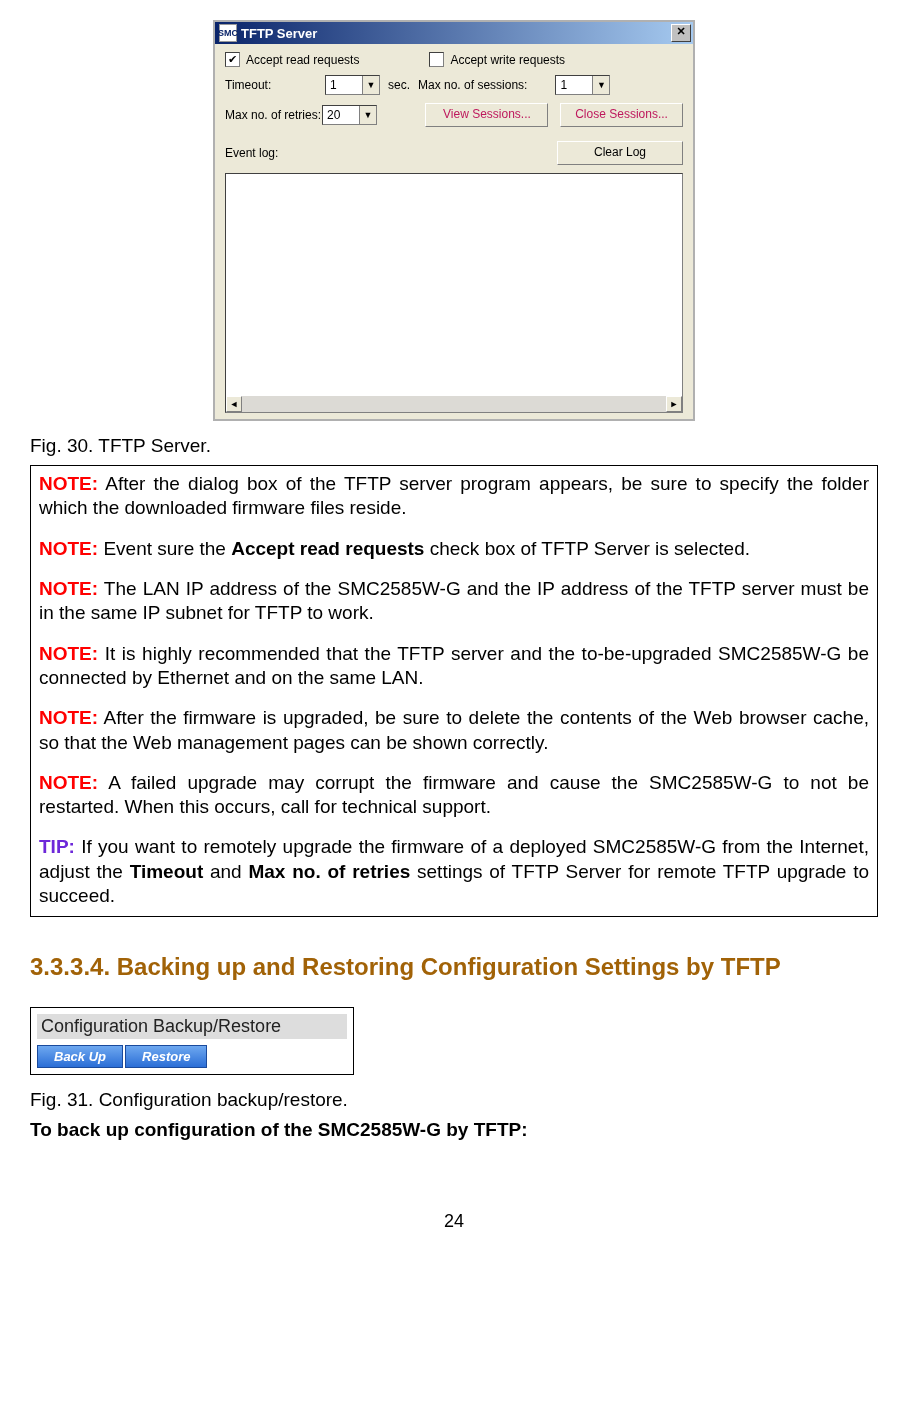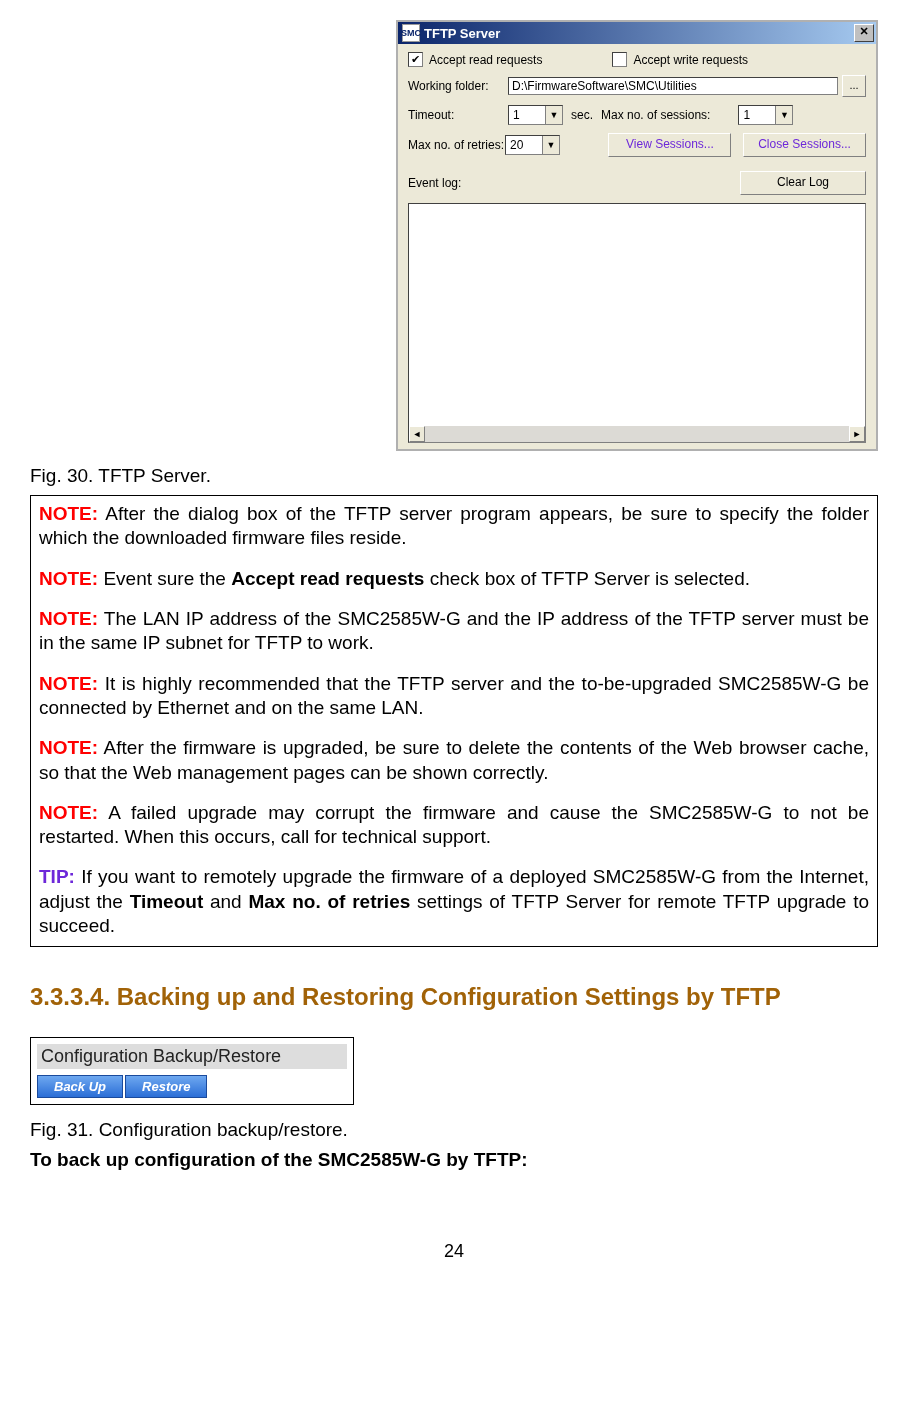--- a/index.html
+++ b/index.html
@@ -7,21 +7,21 @@
     padding: 0;
     font-family: Arial, sans-serif;
     background: white;
     width: 908px;
   }
   .page {
     padding: 20px 30px 30px 30px;
   }
   .dialog-wrap {
     display: flex;
-    justify-content: flex-end;
+    justify-content: center;
     margin-bottom: 10px;
   }
   .dialog {
     width: 478px;
     border: 2px solid #b0b0b0;
     background: #ece9d8;
     font-family: Tahoma, sans-serif;
     font-size: 12px;
   }
   .titlebar {
@@ -119,21 +119,21 @@
     background: #ece9d8;
     border: 1px solid #fff;
     border-right-color: #808080;
     border-bottom-color: #808080;
     height: 22px;
     padding: 0 12px;
     font-size: 12px;
     line-height: 20px;
     text-align: center;
   }
-  .wbtn.disabled { color: #6d28d9; }
+  .wbtn.disabled { color: #be185d; }
   .chkbox {
     width: 13px;
     height: 13px;
     border: 1px solid #808080;
     border-top-color: #404040;
     border-left-color: #404040;
     background: white;
     margin-right: 6px;
     display: inline-flex;
     align-items: center;
@@ -252,25 +252,20 @@
       </div>
       <div class="dlg-body">
         <div class="row">
           <span class="chkbox">✔</span>
           <span>Accept read requests</span>
           <span style="width:70px"></span>
           <span class="chkbox"></span>
           <span>Accept write requests</span>
         </div>
         <div class="row">
-          <span class="label">Working folder:</span>
-          <span class="winput folder">D:\FirmwareSoftware\SMC\Utilities</span>
-          <span class="browse-btn">...</span>
-        </div>
-        <div class="row">
           <span class="label">Timeout:</span>
           <span class="wselect">
             <span class="val">1</span>
             <span class="arrow">▼</span>
           </span>
           <span style="margin:0 8px">sec.</span>
           <span class="label-short">Max no. of sessions:</span>
           <span style="width:20px"></span>
           <span class="wselect">
             <span class="val">1</span>

